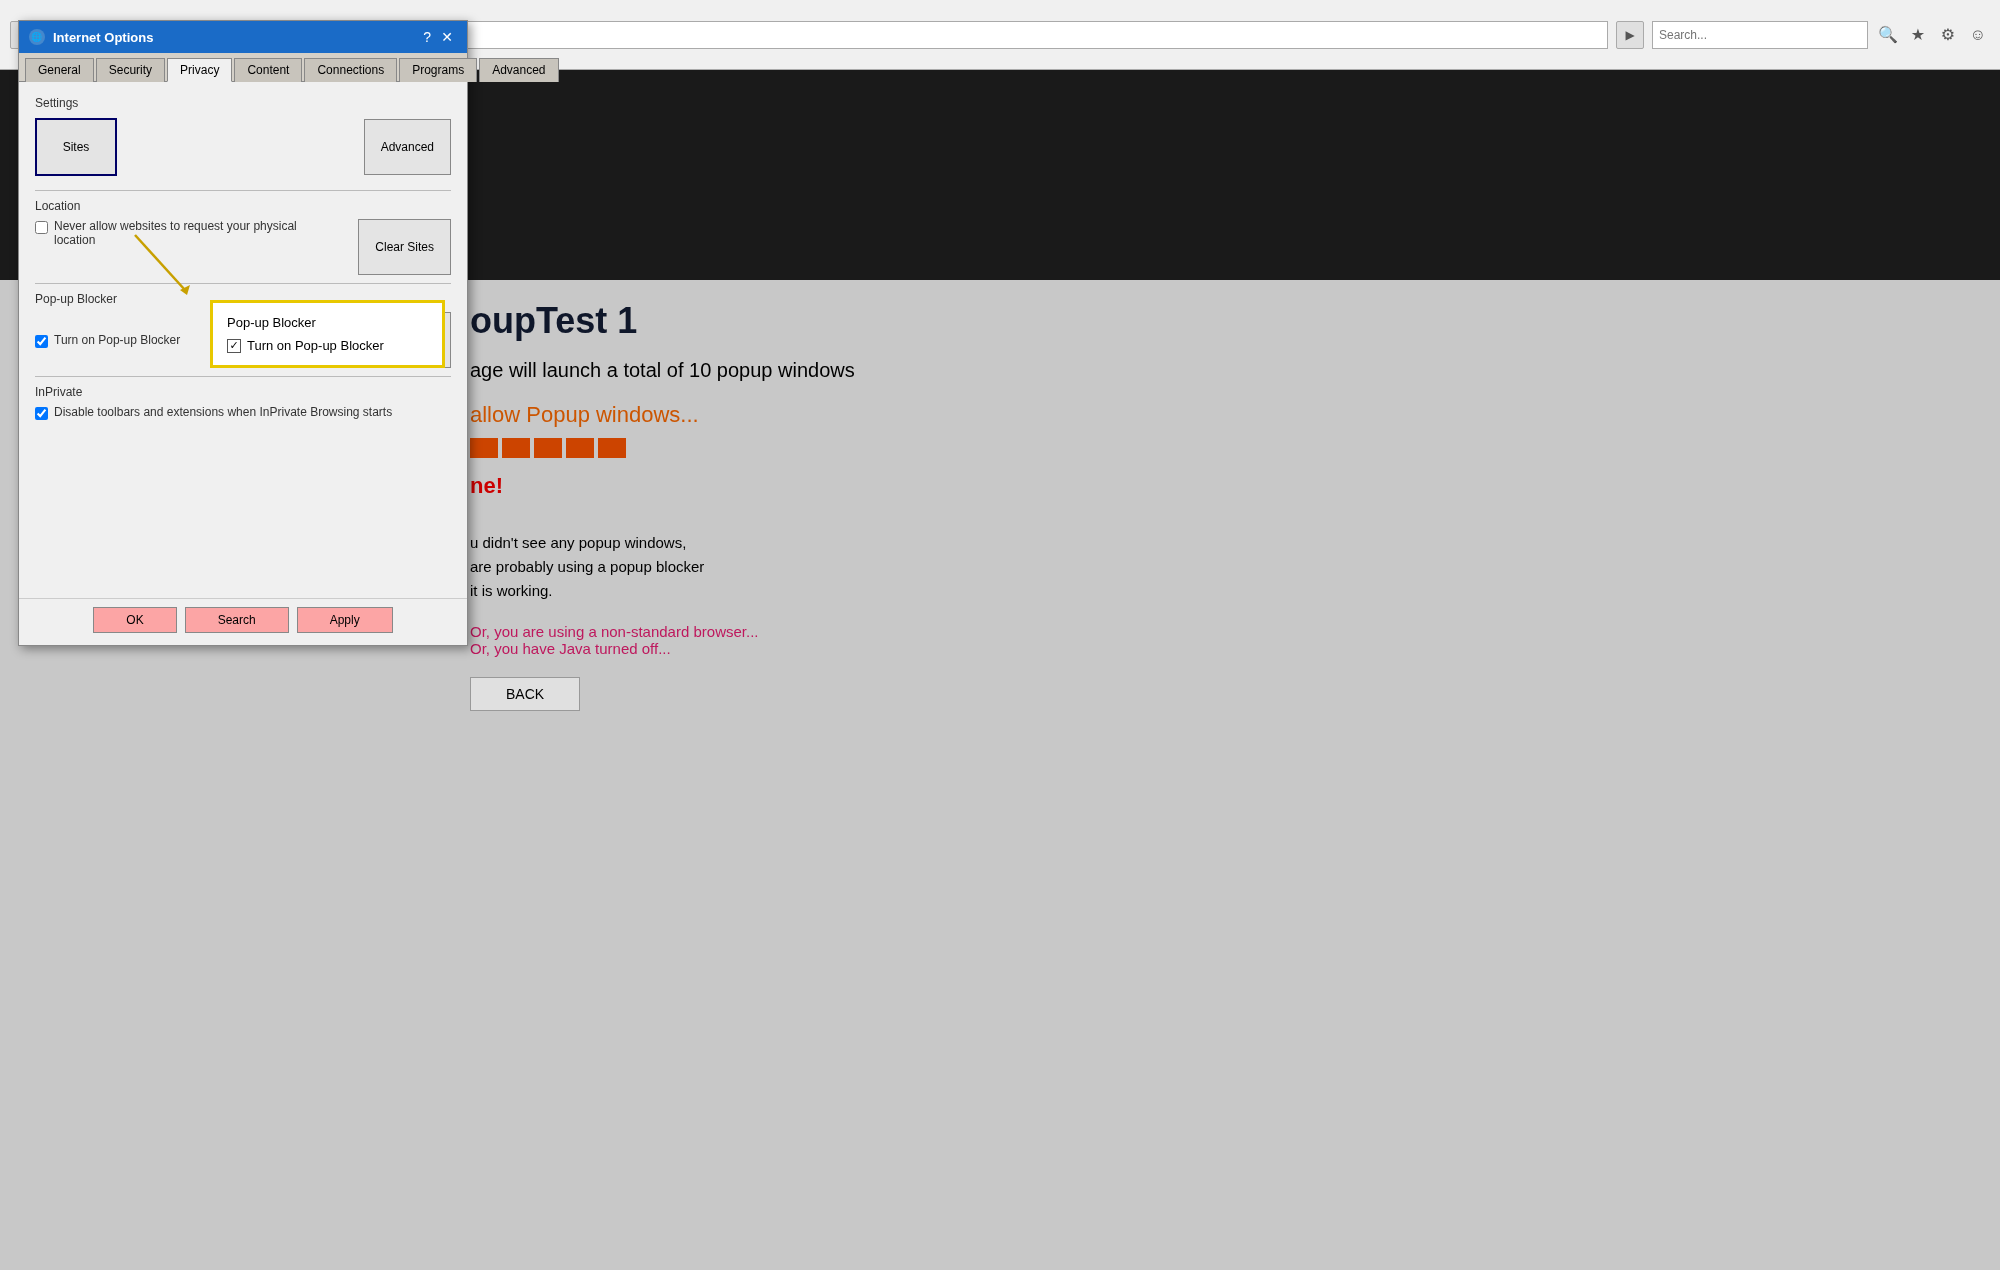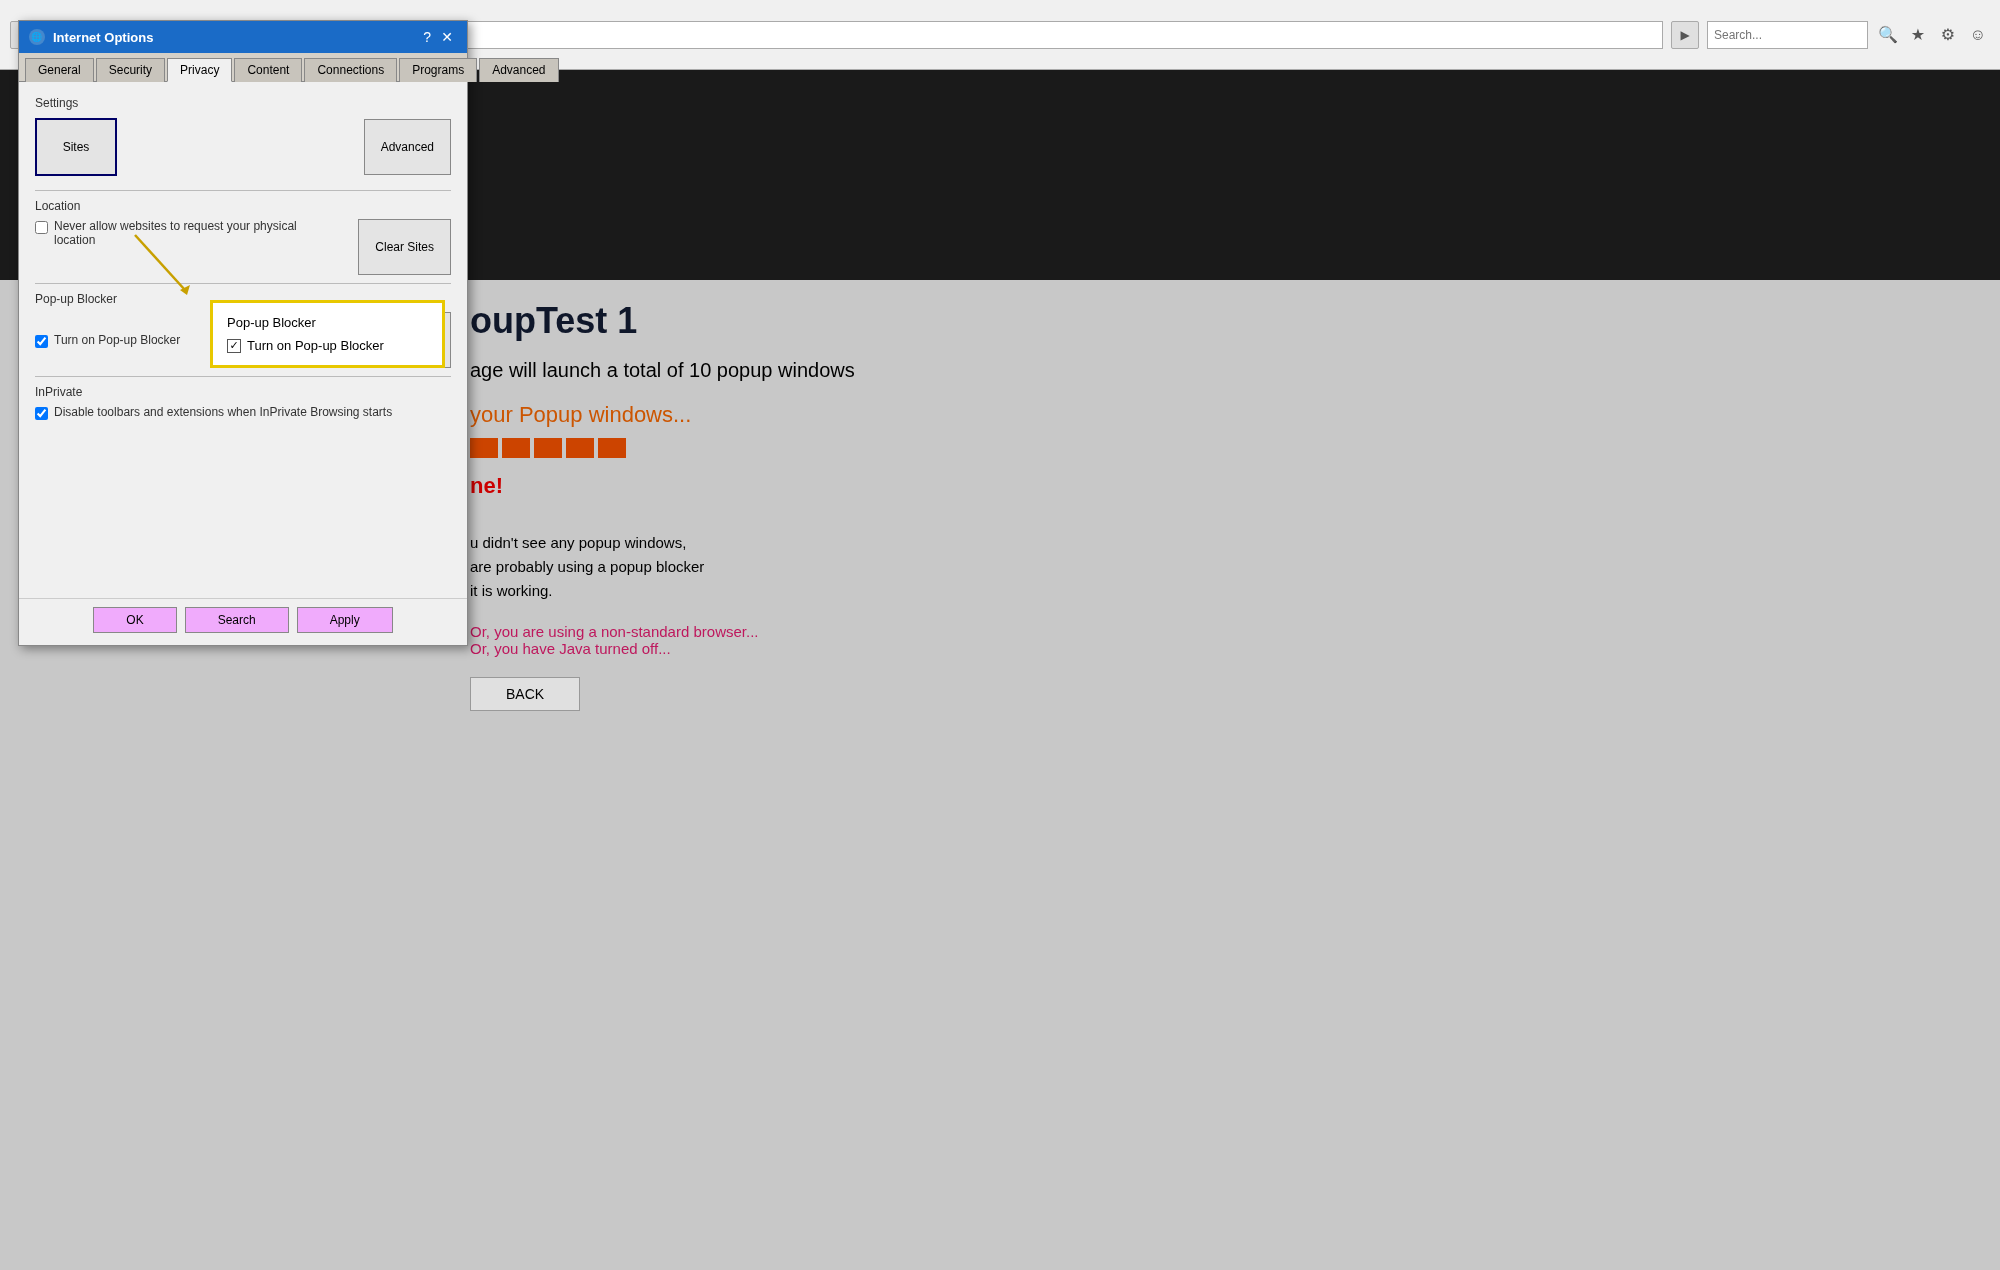--- a/index.html
+++ b/index.html
@@ -40,21 +40,21 @@
     }
     .address-bar {
       flex: 1;
       height: 28px;
       border: 1px solid #aaa;
       background: white;
       padding: 0 6px;
       font-size: 12px;
     }
     .search-box {
-      width: 161px;
+      width: 216px;
       height: 28px;
       border: 1px solid #aaa;
       background: white;
       padding: 0 6px;
       font-size: 12px;
     }
     .toolbar-icons {
       display: flex; gap: 6px; align-items: center;
     }
     .toolbar-icon {
@@ -309,21 +309,21 @@
     
     .dialog-footer {
       padding: 8px 16px 12px;
       display: flex;
       justify-content: center;
       gap: 8px;
       border-top: 1px solid #ccc;
       margin-top: 160px;
     }
     .footer-btn {
-      background: #f0abfc;
+      background: #fca5a5;
       border: 1px solid #888;
       padding: 5px 32px;
       font-size: 12px;
       cursor: pointer;
       min-width: 72px;
     }
 
     .inprivate-section {
       margin-top: 4px;
     }
@@ -348,21 +348,21 @@
     <span class="toolbar-icon">☺</span>
   </div>
 </div>
 
 <div class="browser-content">
   <div class="content-top-bar"></div>
 
   <div class="web-content">
     <div class="page-title">oupTest 1</div>
     <div class="page-subtitle">age will launch a total of 10 popup windows</div>
-    <div class="loading-text">your Popup windows...</div>
+    <div class="loading-text">allow Popup windows...</div>
     <div class="progress-bar-container">
       <div class="progress-segment"></div>
       <div class="progress-segment"></div>
       <div class="progress-segment"></div>
       <div class="progress-segment"></div>
       <div class="progress-segment"></div>
     </div>
     <div class="done-text">ne!</div>
     <div class="success-text">
       <span>u didn't see any popup windows,</span><br>

